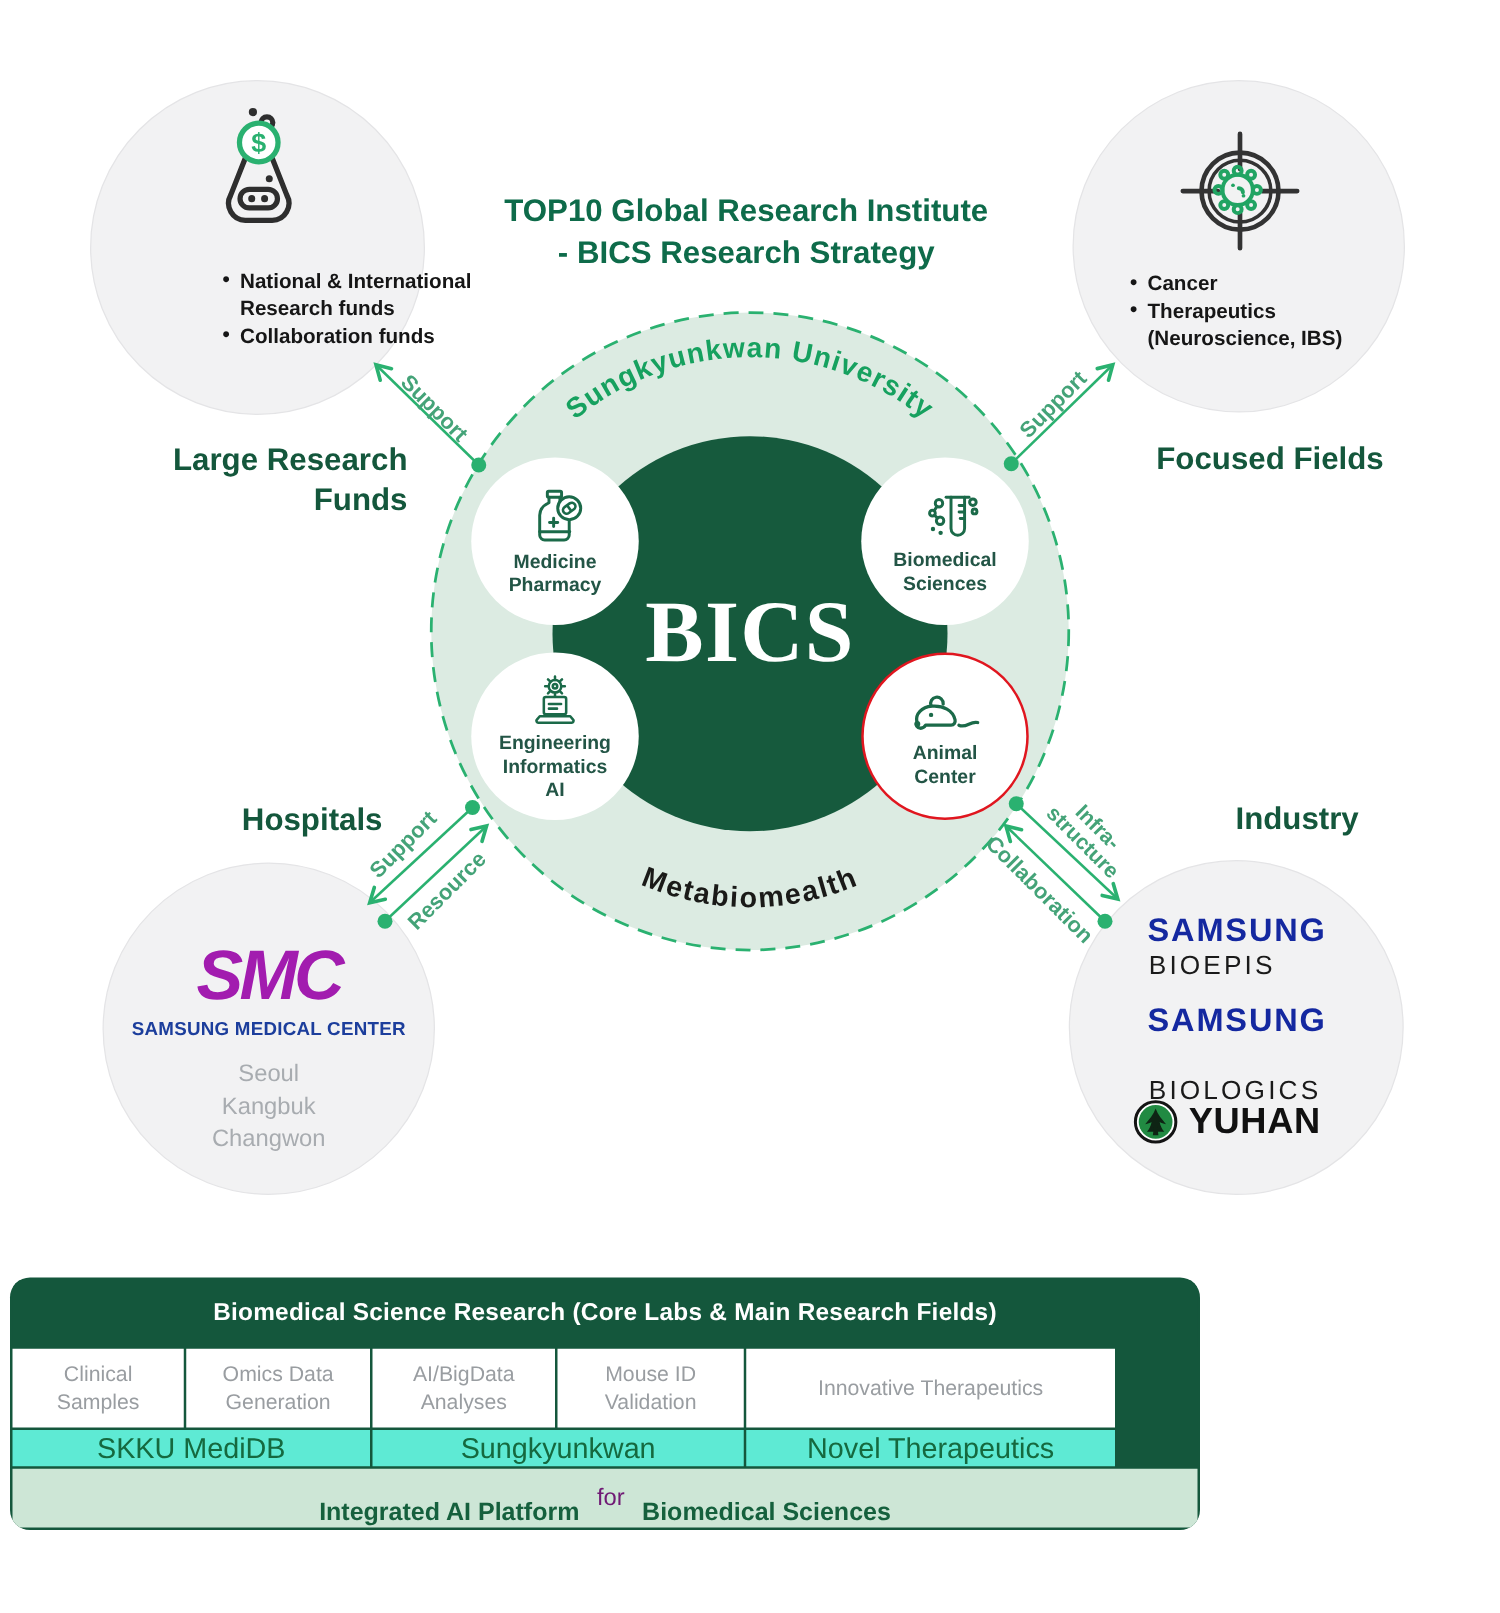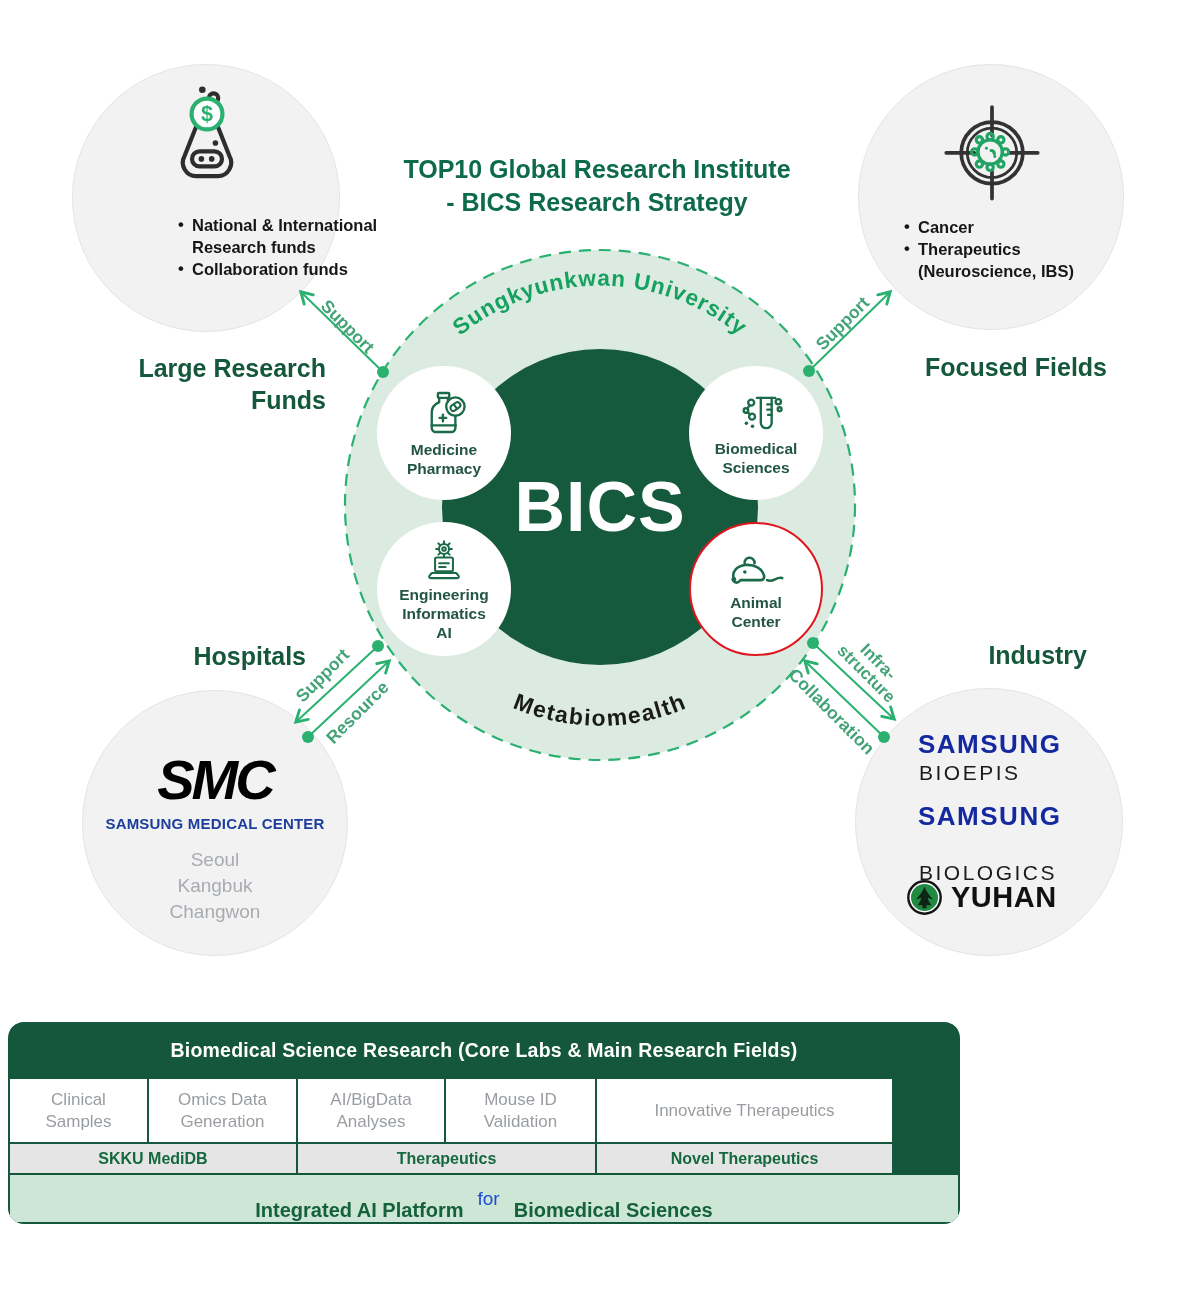--- a/index.html
+++ b/index.html
@@ -44,21 +44,21 @@
   .bul-tr { left:44px;  top:152px; width:192px; }
   .bullets li { padding-left:15px; position:relative; }
   .bullets li::before { content:"•"; position:absolute; left:1px; top:-1px; font-weight:800; }
   .sat-icon { position:absolute; }
   .icon-flask  { left:76px; top:16px; }
   .icon-target { left:77px; top:30px; }
 
   
   .smc-logo {
     position:absolute; left:0; top:56px; width:100%; text-align:center;
-    color:#000000; font-size:56px; font-weight:900; font-style:italic; letter-spacing:-3px;
+    color:#a21caf; font-size:56px; font-weight:900; font-style:italic; letter-spacing:-3px;
   }
   .smc-sub {
     position:absolute; left:0; top:124px; width:100%; text-align:center;
     color:#1C3E9C; font-size:15px; font-weight:800; letter-spacing:0.2px;
   }
   .smc-locations {
     position:absolute; left:0; top:156px; width:100%; text-align:center;
     color:#A8ACB0; font-size:19px; font-weight:500; line-height:1.36;
   }
   .smc-locations span { display:block; }
@@ -70,21 +70,21 @@
   .brand-2 { top:112px; } .name-2 { top:144px;margin-top:28px; }
   .yuhan-row { position:absolute; left:50px; top:190px; display:flex; align-items:center; gap:8px; }
   .yuhan-text { color:#111; font-size:29px; font-weight:900; letter-spacing:0.5px; }
 
   
   .core-circle {
     position:absolute; left:442px; top:349px; width:316px; height:316px;
     background:#165A3D; border-radius:50%;
     display:flex; align-items:center; justify-content:center;
   }
-  .core-label { color:#fff; font-size:70px; font-weight:800; letter-spacing:1px; }
+  .core-label { color:#fff; font-size:70px; font-weight:800; letter-spacing:1px;font-family:Liberation Serif, serif; }
 
   .unit {
     position:absolute; width:134px; height:134px; background:#fff; border-radius:50%;
     display:flex; flex-direction:column; align-items:center; justify-content:center;
     text-align:center; gap:1px;
   }
   .unit-mp { left:377px; top:366px; }
   .unit-bs { left:689px; top:366px; }
   .unit-ei { left:377px; top:522px; }
   .unit-ac { left:689px; top:522px; border:2.5px solid #E0161F; }
@@ -112,27 +112,27 @@
     grid-template-columns:137px 147px 146px 149px 295px 1fr;
     grid-template-rows:53px 63px 29px 47px;
   }
   .core-table > div { display:flex; align-items:center; justify-content:center; text-align:center; }
   .tbl-header {
     grid-column:1 / 7; background:#14573C; color:#fff;
     font-size:19.5px; font-weight:600; letter-spacing:0.2px;
   }
   .cell-white { background:#fff; color:#999DA1; font-size:17px; font-weight:500; line-height:1.28; padding:0 10px; }
   .cell-span  { grid-row:2 / 4; }
-  .cell-green { background:#e5e5e5; color:#15693F; font-size:16px; font-weight:700; }
+  .cell-green { background:#5eead4; color:#15693F; font-size:23px; font-weight:400; }
   .g-skku  { grid-column:1 / 3; }
   .g-diag  { grid-column:3 / 5; }
   .g-novel { grid-column:5 / 6; }
   .tbl-footer { grid-column:1 / 7; background:#CDE6D6; gap:14px; }
   .tbl-footer .strong { color:#15603D; font-size:20px; font-weight:800;margin-top:24px; }
-  .tbl-footer .mid { color:#1d4ed8; font-size:19px; font-weight:500; }
+  .tbl-footer .mid { color:#701a75; font-size:19px; font-weight:500; }
 </style>
 </head>
 <body>
 
 <div class="page">
 
   <svg class="layer" width="1200" height="1290">
     <circle cx="600" cy="505" r="255" fill="#DCEBE2" stroke="#2AB170" stroke-width="2.2" stroke-dasharray="12 8"></circle>
   </svg>
 
@@ -343,21 +343,21 @@
   <span class="conn-label cl-brc">Collaboration</span>
 
   <div class="core-table">
     <div class="tbl-header">Biomedical Science Research (Core Labs &amp; Main Research Fields)</div>
     <div class="cell-white">Clinical Samples</div>
     <div class="cell-white">Omics Data Generation</div>
     <div class="cell-white">AI/BigData Analyses</div>
     <div class="cell-white">Mouse ID Validation</div>
     <div class="cell-white">Innovative Therapeutics</div>
     <div class="cell-green g-skku">SKKU MediDB</div>
-    <div class="cell-green g-diag">Therapeutics</div>
+    <div class="cell-green g-diag">Sungkyunkwan</div>
     <div class="cell-green g-novel">Novel Therapeutics</div>
     <div class="tbl-footer">
       <span class="strong">Integrated AI Platform</span>
       <span class="mid">for</span>
       <span class="strong">Biomedical Sciences</span>
     </div>
   </div>
 
 </div>
 

